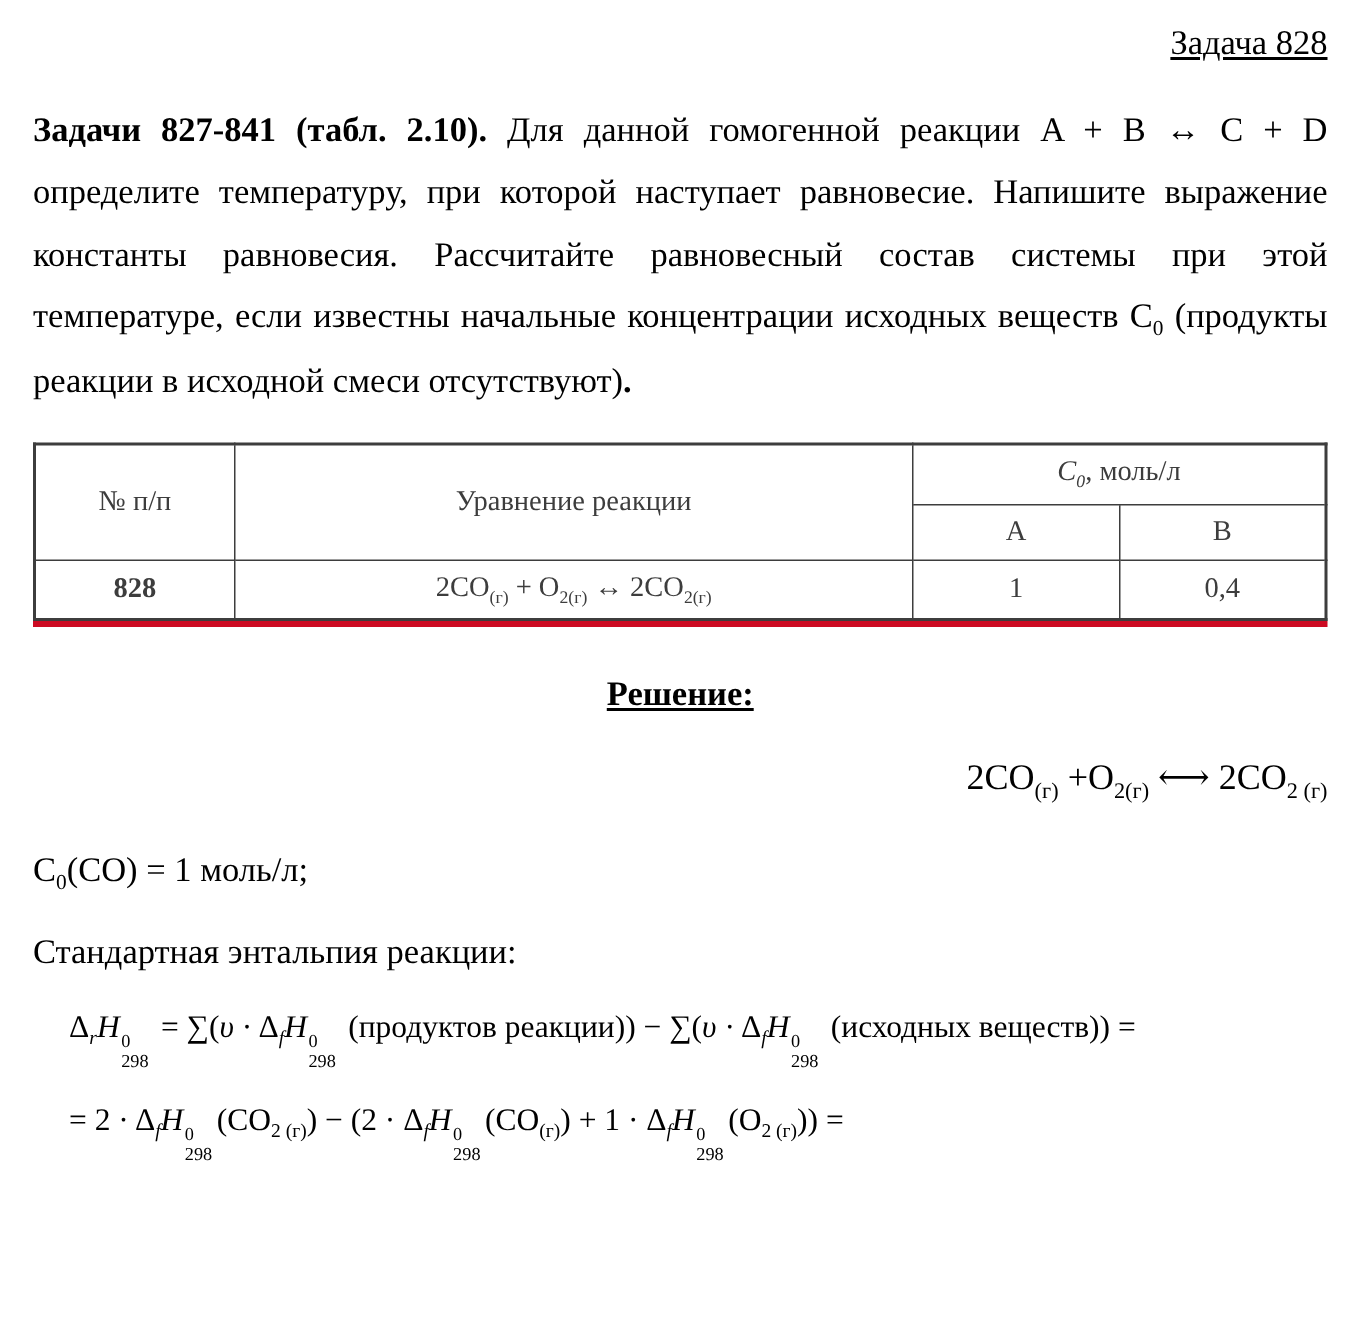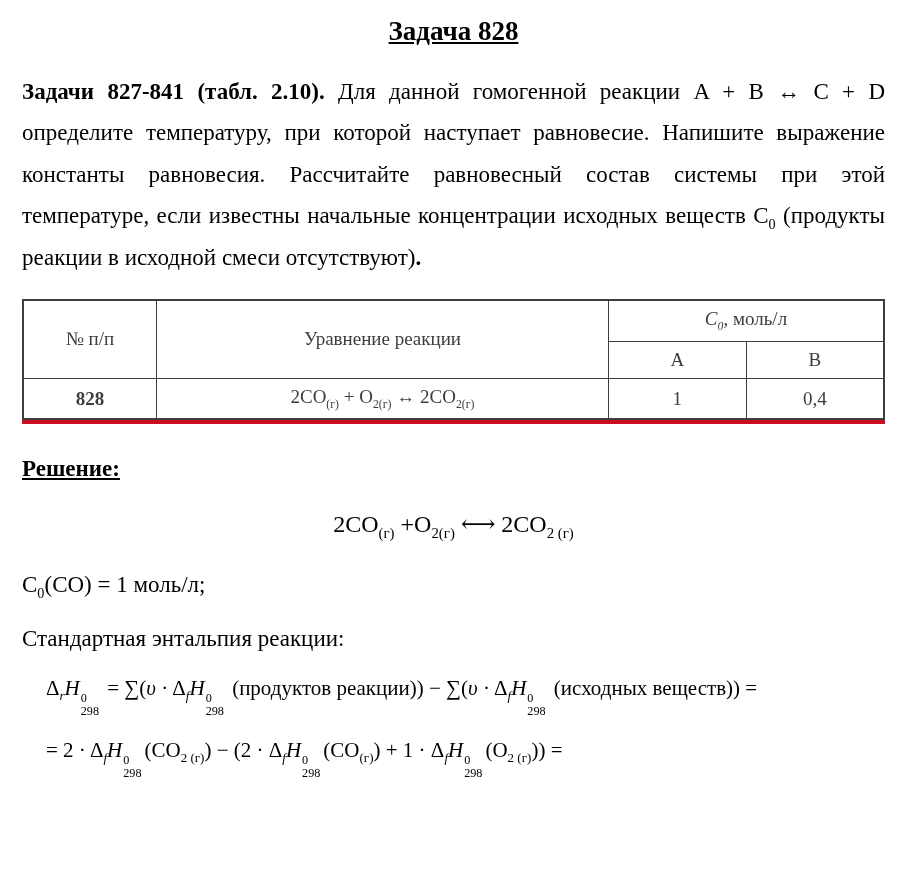--- a/index.html
+++ b/index.html
@@ -4,21 +4,21 @@
 <style>
   html, body { margin:0; padding:0; background:#fff; }
   body {
     width:907px; height:880px; overflow:hidden;
     font-family:"Liberation Serif", "DejaVu Serif", serif;
     color:#000;
   }
   .page { padding:14px 22px 0 22px; }
 
   .title {
-    text-align:center; font-weight:bold; font-size:27px;
+    text-align:right; font-weight:normal; font-size:23px;
     text-decoration:underline; margin:2px 0 24px 0;
   }
 
   .problem {
     font-size:23px; line-height:1.8; text-align:justify;
     margin:0 0 20px 0;
   }
 
   table.cond {
     width:100%; border-collapse:collapse;
@@ -28,28 +28,28 @@
   table.cond th, table.cond td {
     border:1.5px solid #3d3d3d; text-align:center;
     font-weight:normal; padding:7px 20px; vertical-align:middle;
   }
   table.cond td.num { font-weight:bold; }
   .w1 { width:15.5%; } .w2 { width:52.5%; } .w3 { width:16%; }
 
   .redline { height:4px; background:#cc0a22; margin:0; }
 
   .solution-heading {
-    font-weight:bold; font-size:23px;
+    text-align:center; font-weight:bold; font-size:23px;
     text-decoration:underline; margin:32px 0 8px 0;
   }
 
   .line { font-size:23px; margin:24px 0; }
 
   .equation {
-    text-align:center; font-size:24px; margin:28px 0 30px 0;
+    text-align:right; font-size:24px; margin:28px 0 30px 0;
   }
 
   .formula {
     font-size:21px; margin:6px 0 20px 24px; white-space:nowrap;
   }
 
   sub { font-size:62%; }
 
   .ss {
     display:inline-flex; flex-direction:column; align-items:flex-start;

